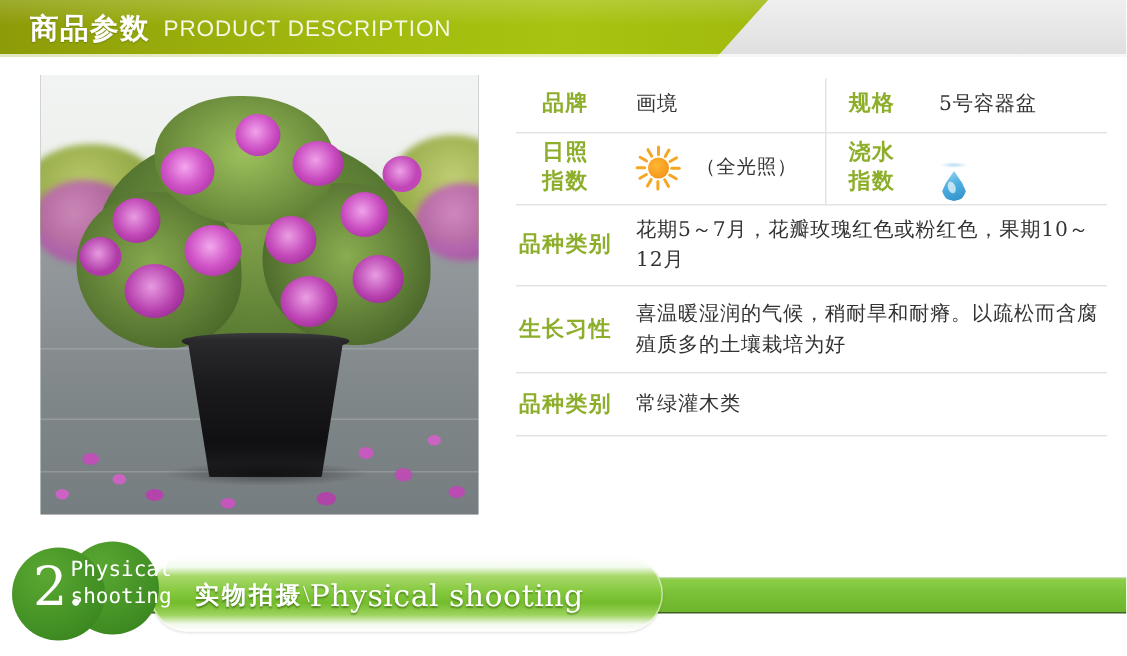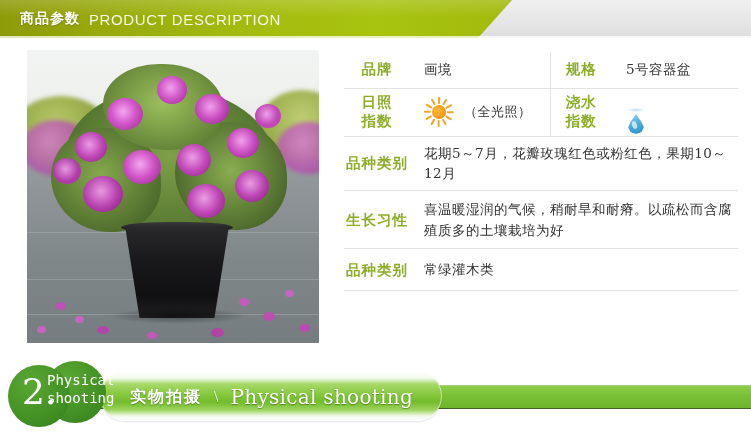--- a/index.html
+++ b/index.html
@@ -74,21 +74,21 @@
     left: 20px;
     top: 0;
     height: 38px;
     display: flex;
     align-items: center;
     gap: 9px;
     white-space: nowrap;
   }
   .header-cn {
     font-family: "DejaVu Sans", "Liberation Sans", sans-serif;
-    font-size: 14px;
+    font-size: 19px;
     font-weight: bold;
     color: #ffffff;
     letter-spacing: 1px;
     text-shadow: 0 1px 1px rgba(60,70,0,0.35);
   }
   .header-en {
     font-family: "Liberation Sans", sans-serif;
     font-size: 15px;
     font-weight: normal;
     color: #f4f7e2;
@@ -304,21 +304,20 @@
       #f2f8ec 90%, #ffffff 100%);
     box-shadow: inset 0 0 0 1px rgba(255,255,255,.55), 0 1px 2px rgba(0,0,0,.12);
   }
   .banner-capsule-text {
     position: absolute;
     left: 130px;
     top: 24px;
     height: 26px;
     display: flex;
     align-items: center;
-    gap: 12px;
     white-space: nowrap;
   }
   .banner-cn {
     font-family: "DejaVu Serif", "Liberation Serif", serif;
     font-size: 16px;
     font-weight: bold;
     color: #ffffff;
     letter-spacing: 2px;
     text-shadow: 0 1px 1px rgba(40,80,10,.5);
   }

